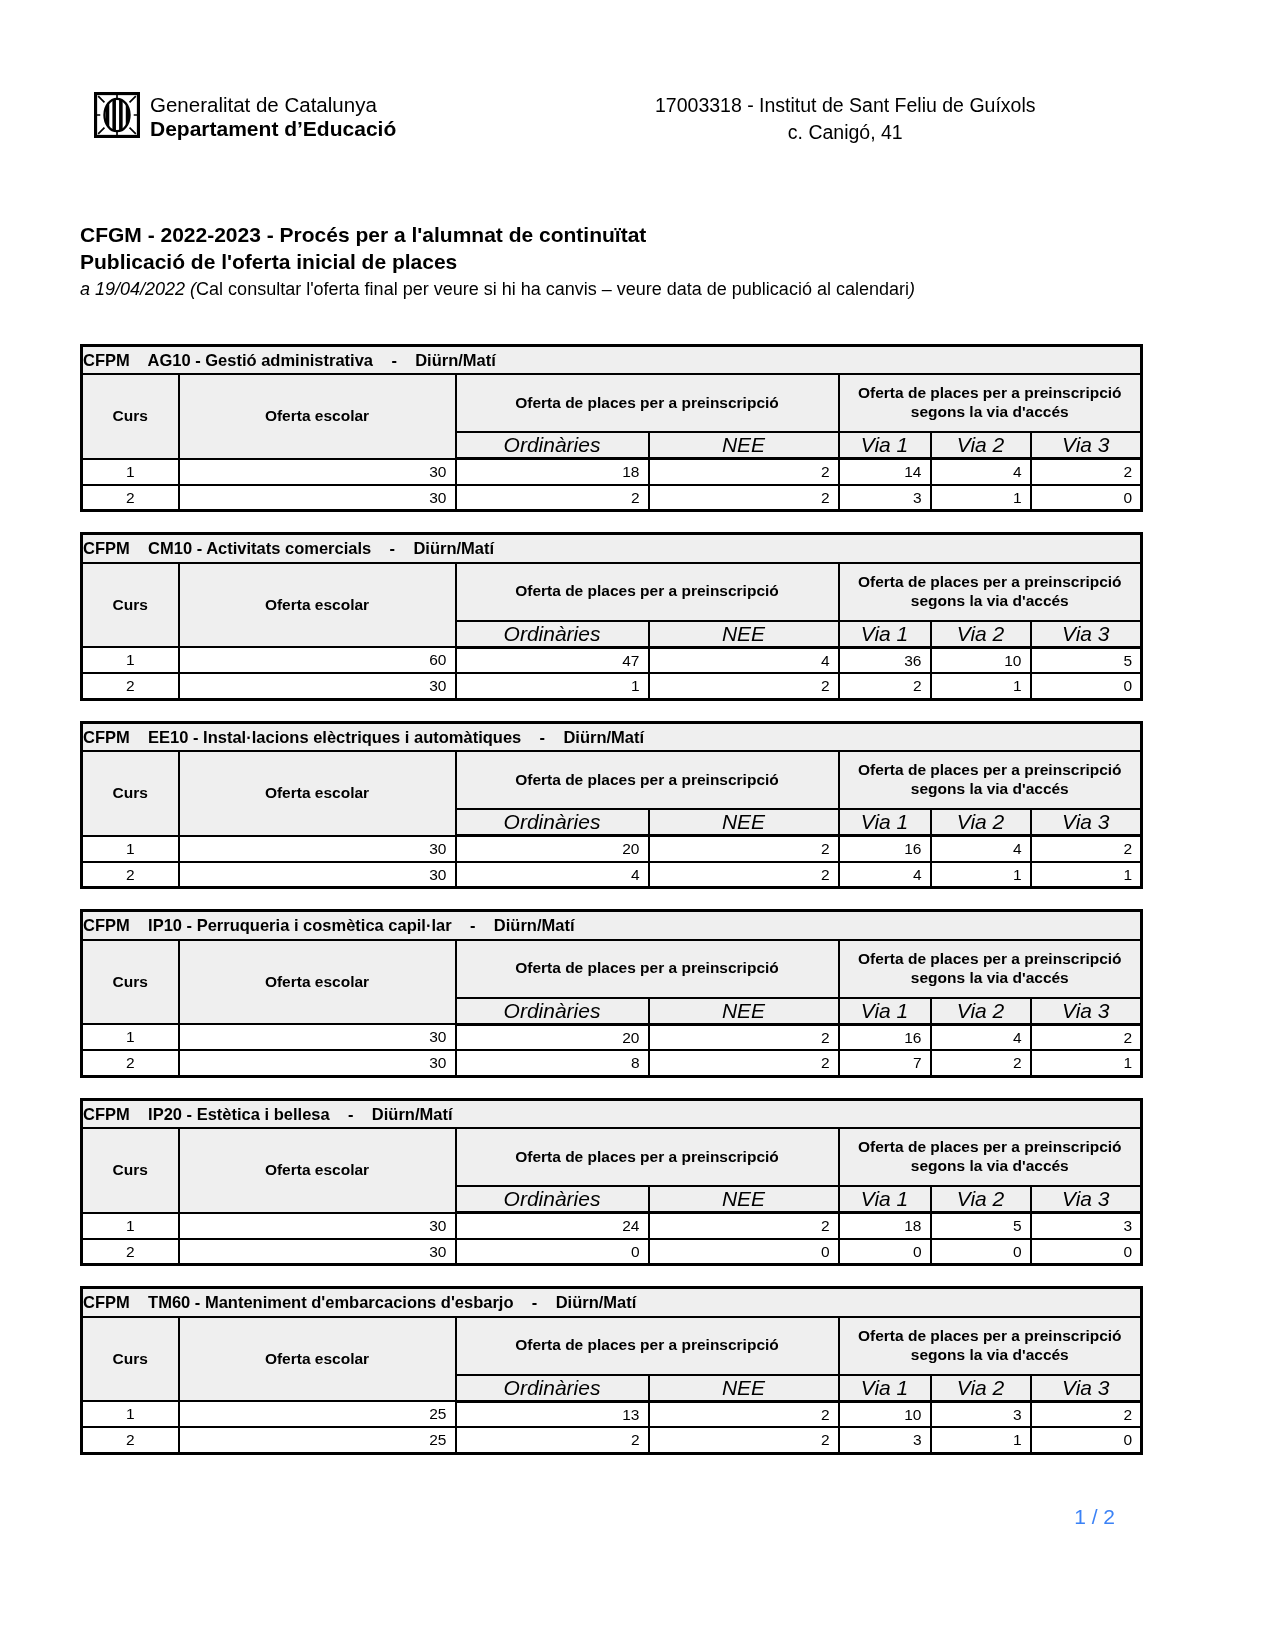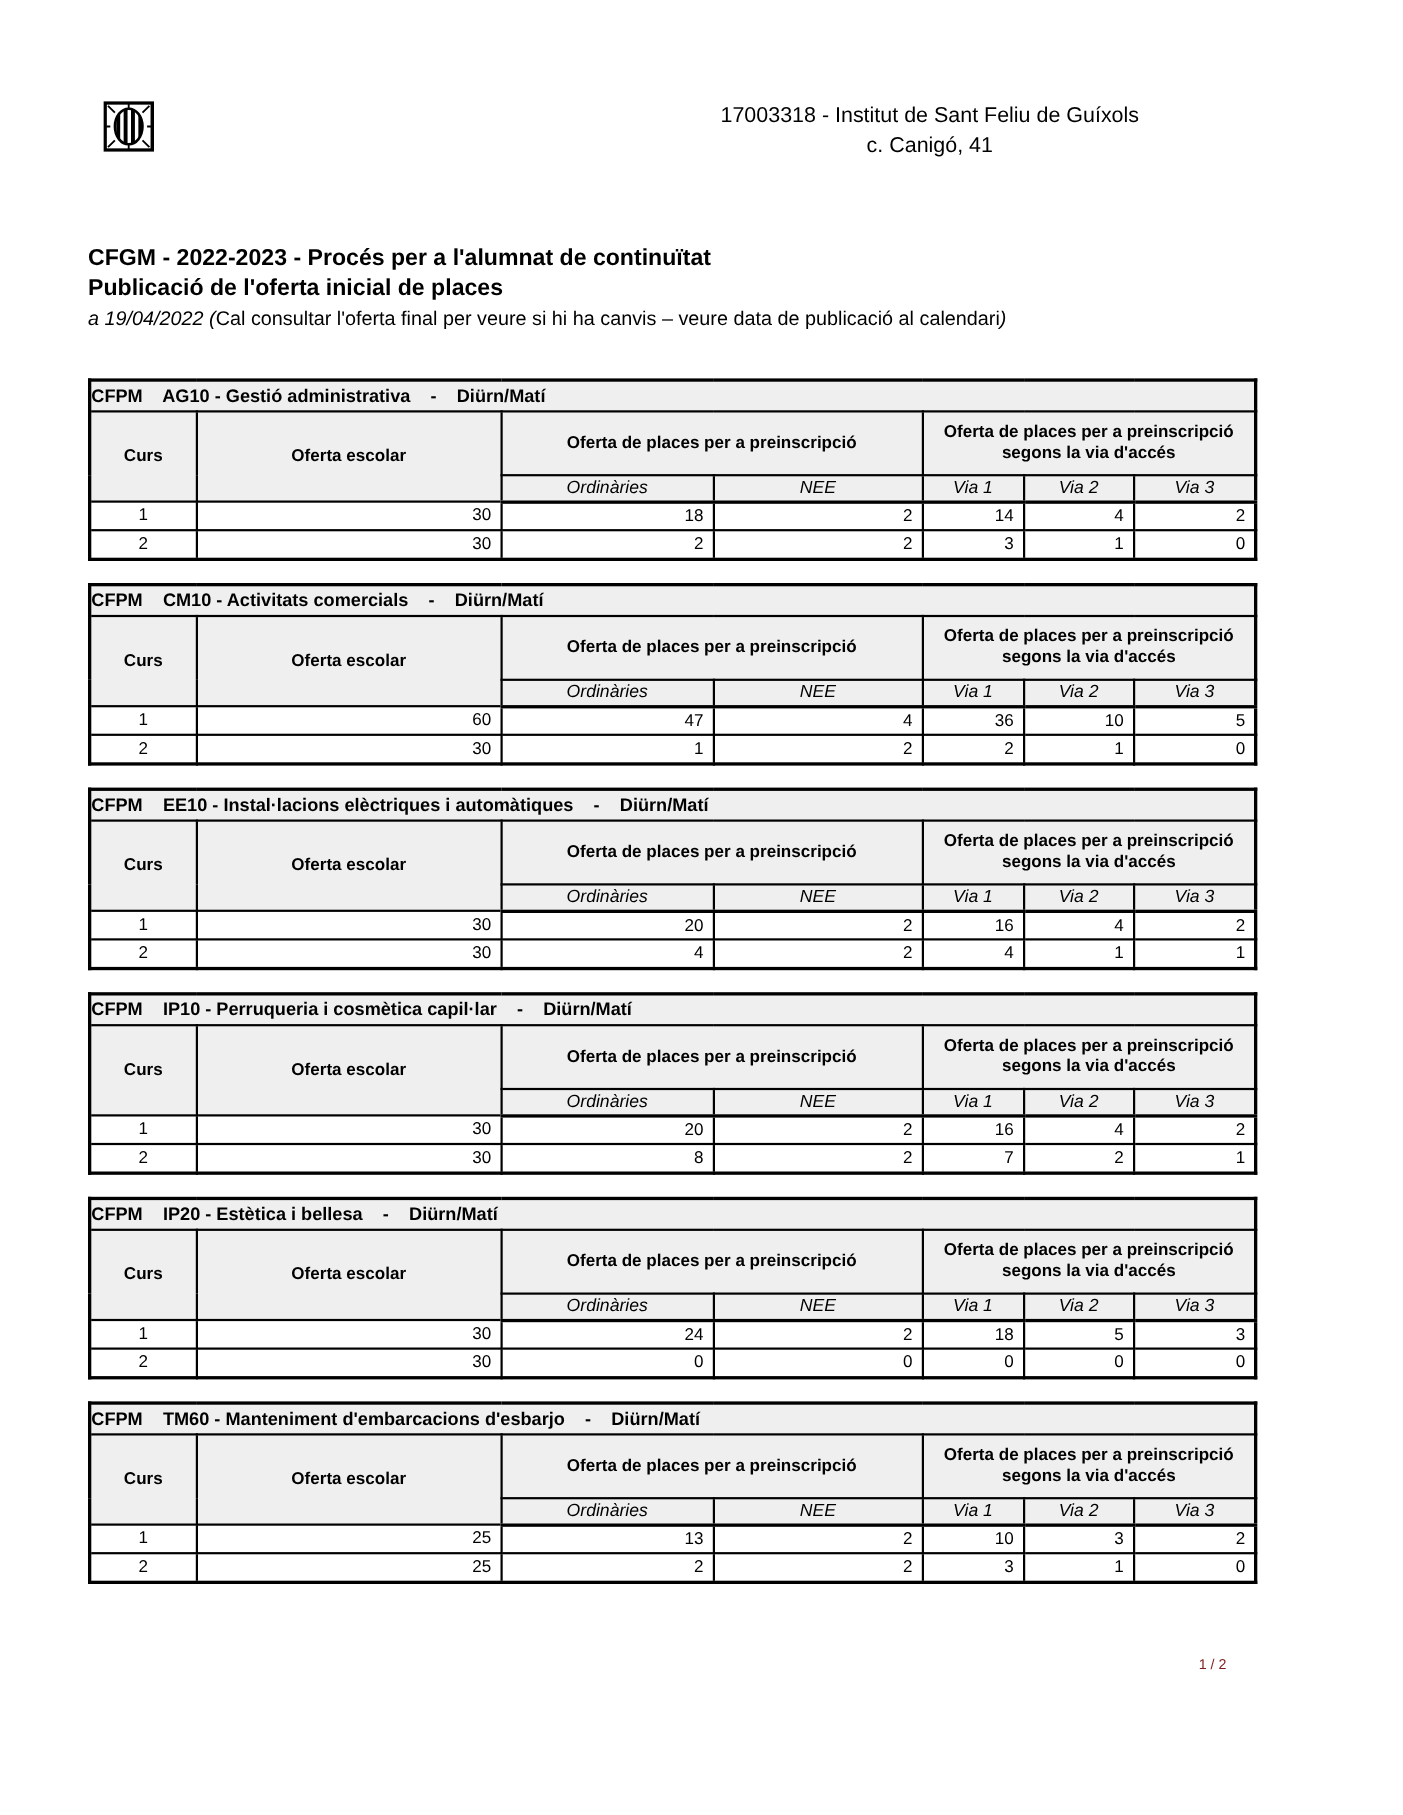--- a/index.html
+++ b/index.html
@@ -40,29 +40,29 @@
     text-align:left; height:29px; white-space:pre-wrap;
     border-bottom:4px solid #000; vertical-align:middle;
   }
   .head-row th {
     background:#efefef; font-weight:bold; font-size:15.5px;
     text-align:center; vertical-align:middle;
     height:58px; padding:3px 6px; line-height:1.22;
   }
   .sub-row th {
     background:#efefef; font-style:italic; font-weight:normal;
-    font-size:16px; text-align:center; height:24px;
+    font-size:21px; text-align:center; height:24px;
     vertical-align:middle; border-bottom:3px solid #000;
   }
   .offer-table tbody td { font-size:15.5px; height:26px; padding:0 8px; background:#fff; vertical-align:middle; }
   .c-center { text-align:center; }
   .c-num { text-align:right; }
 
   
-  .page-num { position:absolute; top:1505px; right:160px; font-size:13px; color:#7f1d1d;margin-left:24px; }
+  .page-num { position:absolute; top:1505px; right:160px; font-size:21px; color:#3b82f6;margin-left:24px; }
 </style>
 </head>
 <body>
 
 <div class="page">
 
   <header class="doc-header">
     <div class="brand">
       <span class="logo">
         <svg viewBox="0 0 44 44" xmlns="http://www.w3.org/2000/svg">
@@ -76,20 +76,24 @@
           <g clip-path="url(#sealClip)">
             <rect x="10" y="6" width="24" height="32" fill="#fff"></rect>
             <rect x="11.2" y="6" width="3.4" height="32" fill="#000"></rect>
             <rect x="17.6" y="6" width="3.4" height="32" fill="#000"></rect>
             <rect x="24.0" y="6" width="3.4" height="32" fill="#000"></rect>
             <rect x="30.4" y="6" width="3.4" height="32" fill="#000"></rect>
           </g>
           <ellipse cx="22" cy="22" rx="12" ry="15.5" fill="none" stroke="#000" stroke-width="2.2"></ellipse>
         </svg>
       </span>
+      <div class="brand-text">
+        <div class="org">Generalitat de Catalunya</div>
+        <div class="dept">Departament d’Educació</div>
+      </div>
     </div>
     <div class="school">
       <div>17003318 - Institut de Sant Feliu de Guíxols</div>
       <div>c. Canigó, 41</div>
     </div>
   </header>
 
   <section class="title-block">
     <h1>CFGM - 2022-2023 - Procés per a l'alumnat de continuïtat</h1>
     <h1>Publicació de l'oferta inicial de places</h1>

